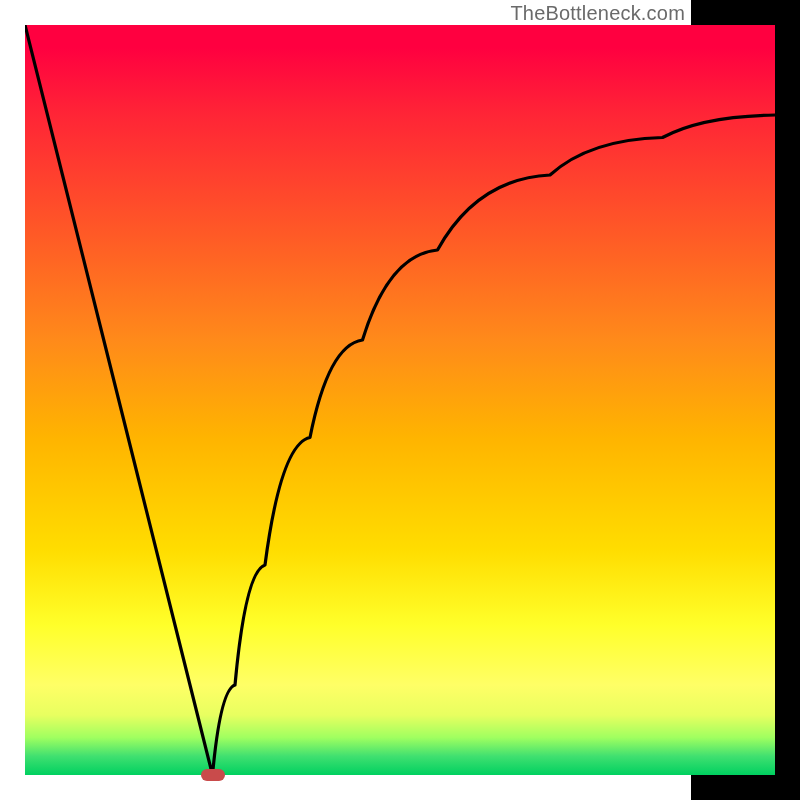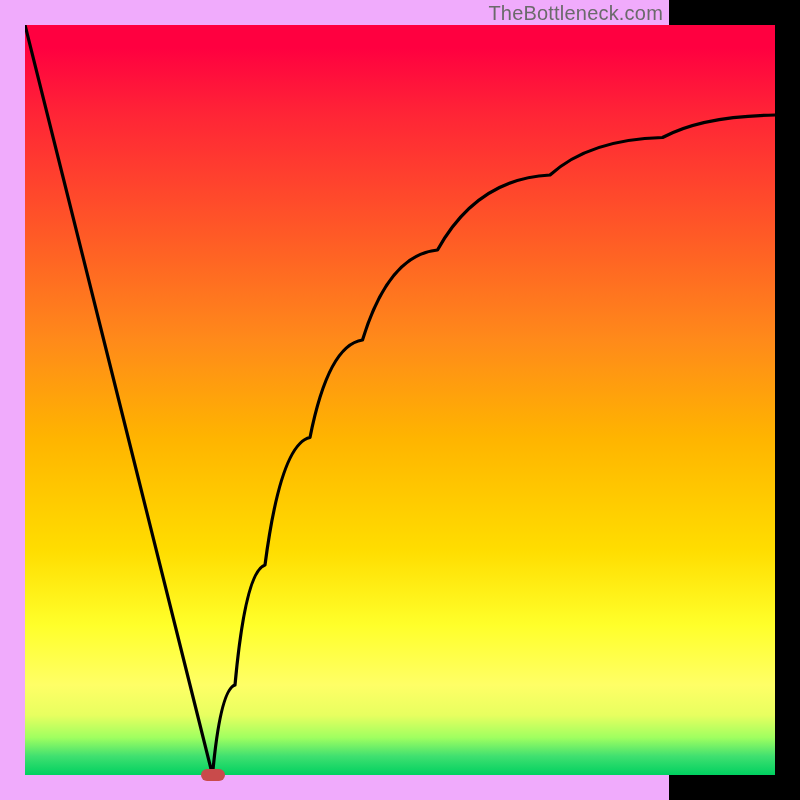--- a/index.html
+++ b/index.html
@@ -8,21 +8,22 @@
     width: 800px;
     height: 800px;
     overflow: hidden;
     background: #000;
     font-family: Arial, Helvetica, sans-serif;
   }
   .frame {
     position: relative;
     width: 669px;
     height: 800px;
-    background: #f0abfc;
+    background: #ffffff;
+    padding-left: 22px;
   }
   .plot {
     position: absolute;
     left: 25px;
     top: 25px;
     width: 750px;
     height: 750px;
     
     background: linear-gradient(
       to bottom,

